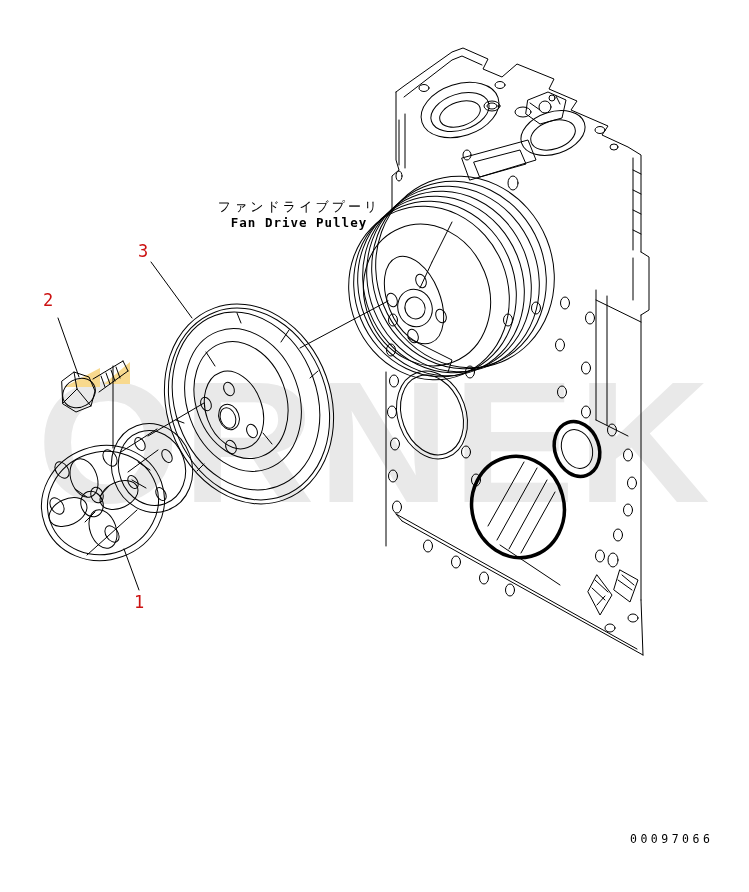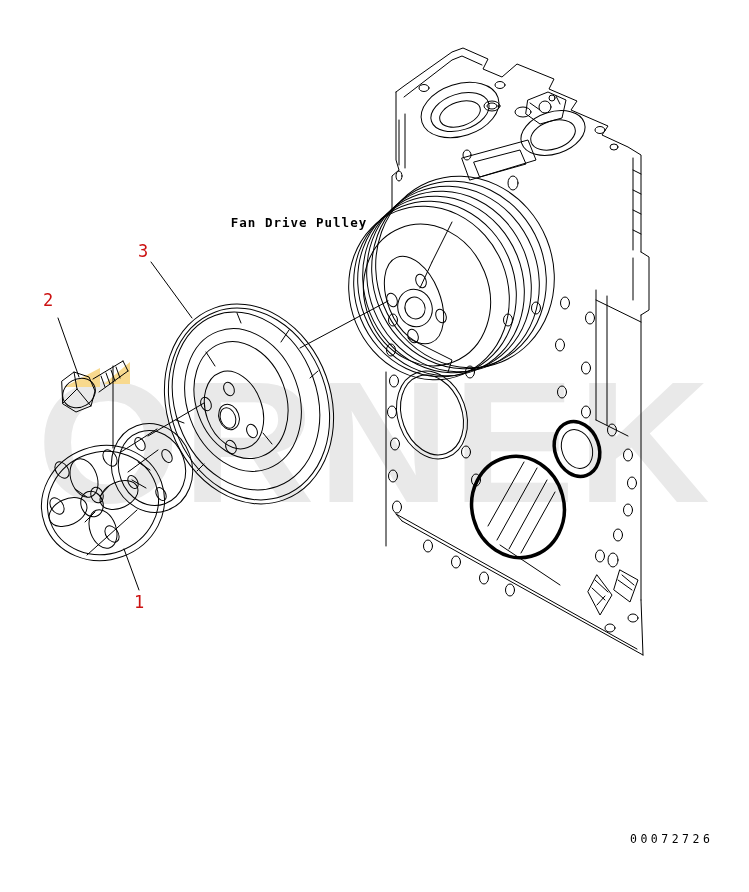--- a/index.html
+++ b/index.html
@@ -234,20 +234,21 @@
       <path d="M58,318 L79,377"></path>
       <path d="M151,262 L192,318"></path>
       <path d="M113,366 L113,448"></path>
       <path d="M139,590 L124,549"></path>
       <path d="M148,436 L204,403"></path>
       <path d="M300,348 L388,301"></path>
     </g>
   </svg>
 
 
+  <div class="label label-jp">ファンドライブプーリ</div>
   <div class="label label-en">Fan Drive Pulley</div>
 
   <div class="callout c1">1</div>
   <div class="callout c2">2</div>
   <div class="callout c3">3</div>
 
-  <div class="drawing-no">00072726</div>
+  <div class="drawing-no">00097066</div>
 </div>
 
 </body></html>

